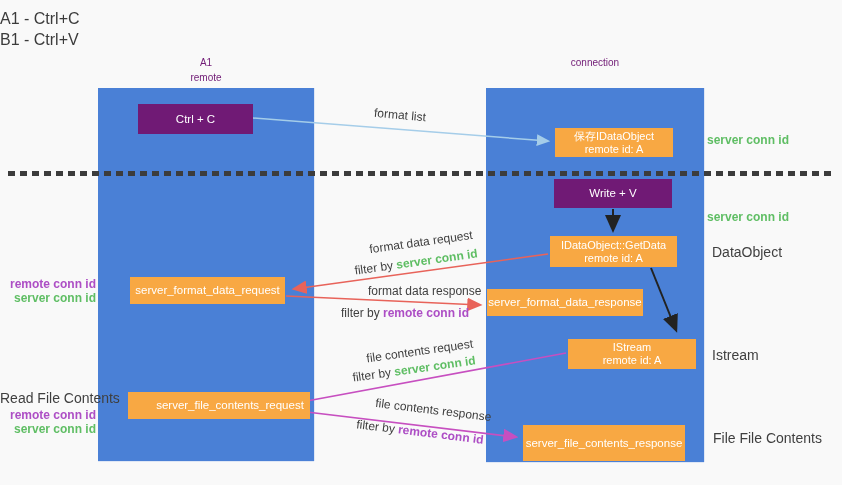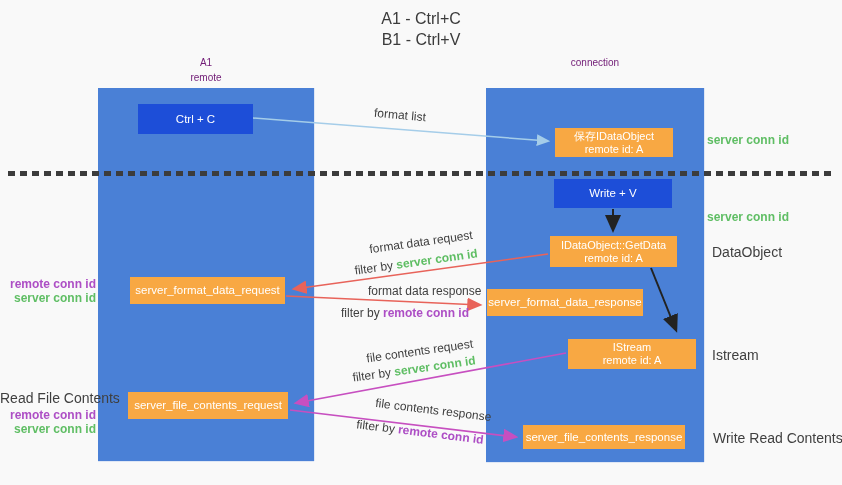--- a/index.html
+++ b/index.html
@@ -1,25 +1,25 @@
 <!DOCTYPE html>
 <html><head>
 <meta charset="utf-8">
 <style>
   html,body{margin:0;padding:0;background:#fafafa;}
   .canvas{
     position:relative;width:842px;height:485px;background:#f9f9f9;
     font-family:"Liberation Sans",sans-serif;color:#3f3f3f;overflow:hidden;
   }
   .abs{position:absolute;}
-  .title{top:8px;left:0;width:842px;text-align:center;font-size:16px;line-height:21px;color:#3b3b3b;}
+  .title{top:8px;left:0;width:842px;text-align:left;font-size:16px;line-height:21px;color:#3b3b3b;}
   .col-header{top:55px;text-align:center;font-size:10px;line-height:15px;color:#701a75;}
   .lifeline{background:#4a80d6;box-shadow:0 1px 0 #dfe7f5, 1px 0 0 #dfe7f5;}
   .node{color:#fff;text-align:center;font-size:11.5px;display:flex;flex-direction:column;justify-content:center;line-height:13px;}
-  .node.green{background:#1d4ed8;}
+  .node.green{background:#701a75;}
   .node.orange{background:#f8a843;}
   .divider{left:8px;top:171px;width:828px;height:5px;
     background:repeating-linear-gradient(90deg,#3c3c3c 0 7px,transparent 7px 12px);}
   .lbl{font-size:12px;white-space:nowrap;}
   .lbl.dark{color:#3f3f3f;font-size:14px;}
   .green-txt{color:#5fbe64;font-weight:bold;}
   .purple-txt{color:#ad4ec5;font-weight:bold;}
   .left-stack{left:0;width:96px;text-align:right;font-size:12px;line-height:13.5px;white-space:nowrap;}
   .rot-n8{transform:rotate(-8deg);}
   .rot-p7{transform:rotate(7deg);}
@@ -88,32 +88,32 @@
   <div class="abs node orange" style="left:130px;top:277px;width:155px;height:27px;">
     <span>server_format_data_request</span>
   </div>
   <div class="abs node orange" style="left:487px;top:289px;width:156px;height:27px;">
     <span>server_format_data_response</span>
   </div>
   <div class="abs node orange" style="left:568px;top:339px;width:128px;height:30px;font-size:11px;">
     <span>IStream</span>
     <span>remote id: A</span>
   </div>
-  <div class="abs node orange" style="left:128px;top:392px;width:160px;height:27px;">
+  <div class="abs node orange" style="left:128px;top:392px;width:160px;height:27px;padding-left:22px;">
     <span>server_file_contents_request</span>
   </div>
-  <div class="abs node orange" style="left:523px;top:425px;width:162px;height:24px;">
+  <div class="abs node orange" style="left:523px;top:425px;width:162px;height:36px;">
     <span>server_file_contents_response</span>
   </div>
 
   <div class="abs lbl green-txt" style="left:707px;top:133px;">server conn id</div>
   <div class="abs lbl green-txt" style="left:707px;top:210px;">server conn id</div>
   <div class="abs lbl dark" style="left:712px;top:244px;">DataObject</div>
   <div class="abs lbl dark" style="left:712px;top:347px;">Istream</div>
-  <div class="abs lbl dark" style="left:713px;top:430px;">Write Read Contents</div>
+  <div class="abs lbl dark" style="left:713px;top:430px;">File File Contents</div>
 
   <div class="abs left-stack" style="top:278px;">
     <div class="purple-txt">remote conn id</div>
     <div class="green-txt">server conn id</div>
   </div>
   <div class="abs lbl dark" style="left:0;width:96px;text-align:right;top:390px;">Read File Contents</div>
   <div class="abs left-stack" style="top:409px;">
     <div class="purple-txt">remote conn id</div>
     <div class="green-txt">server conn id</div>
   </div>

